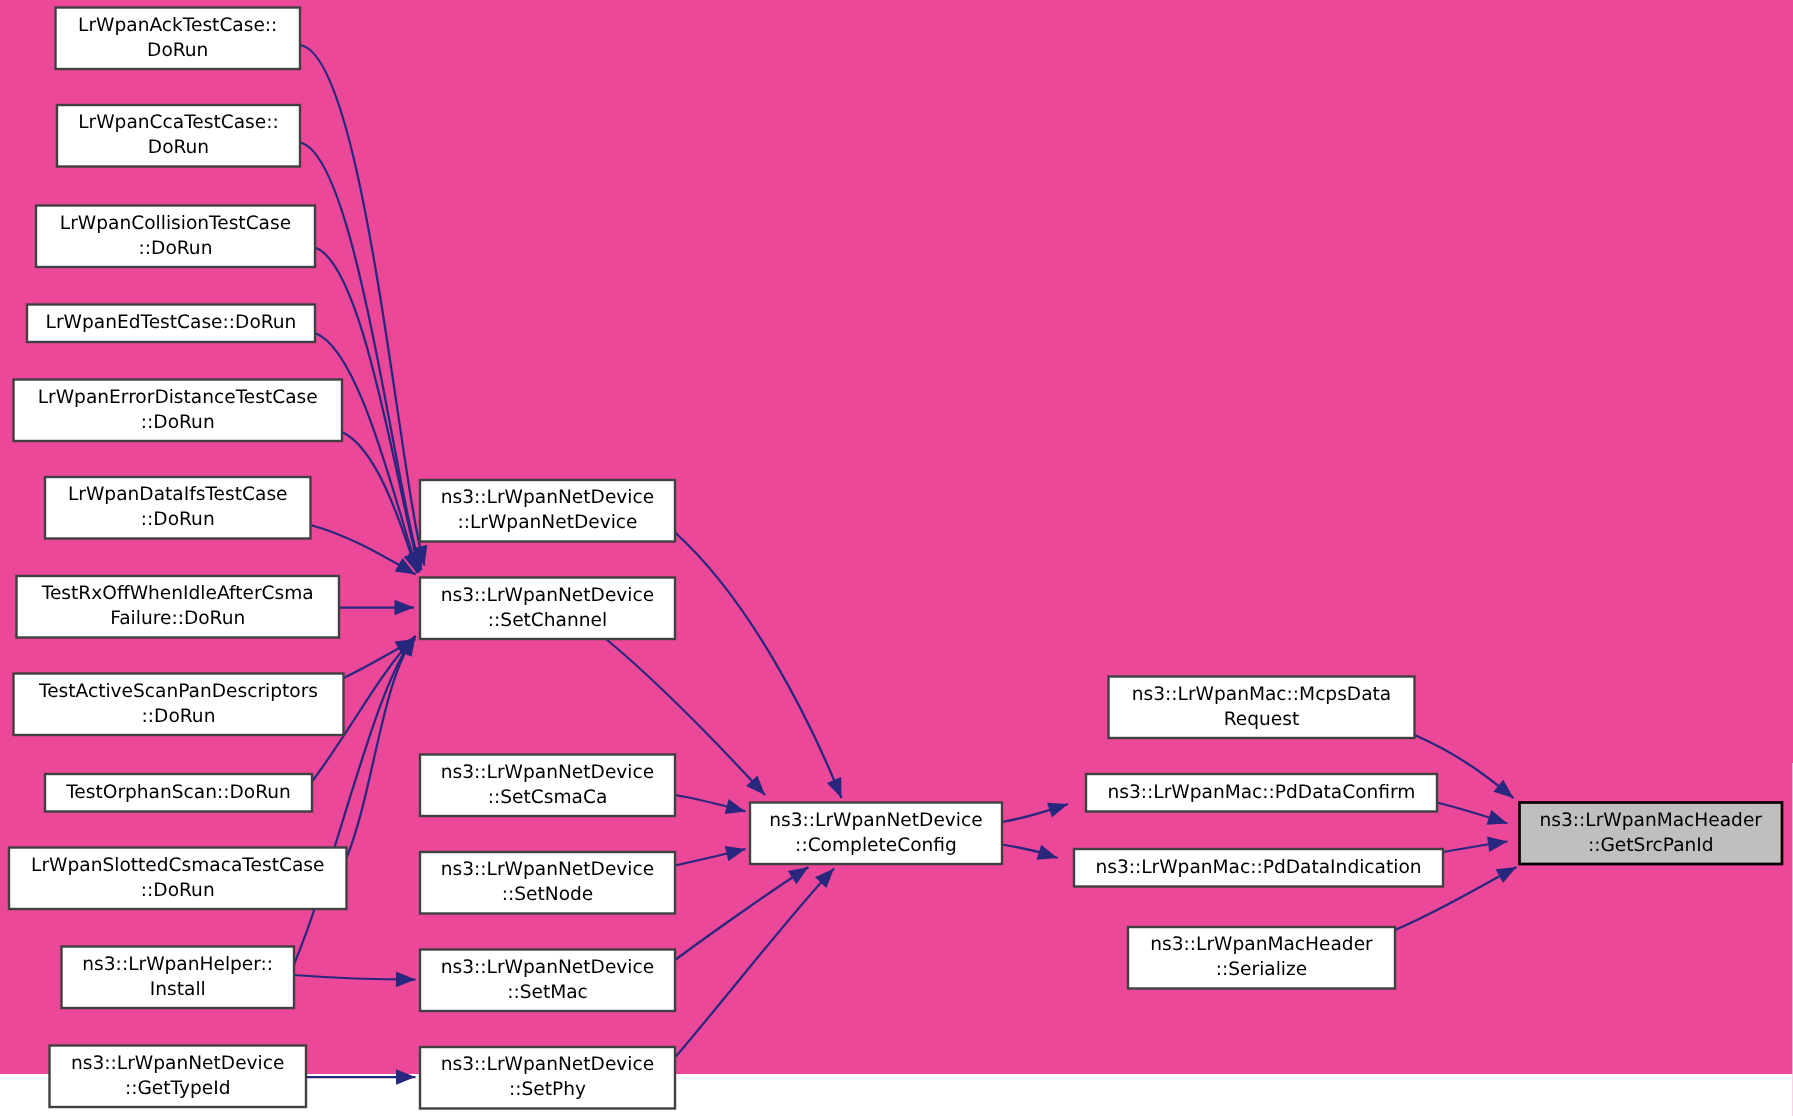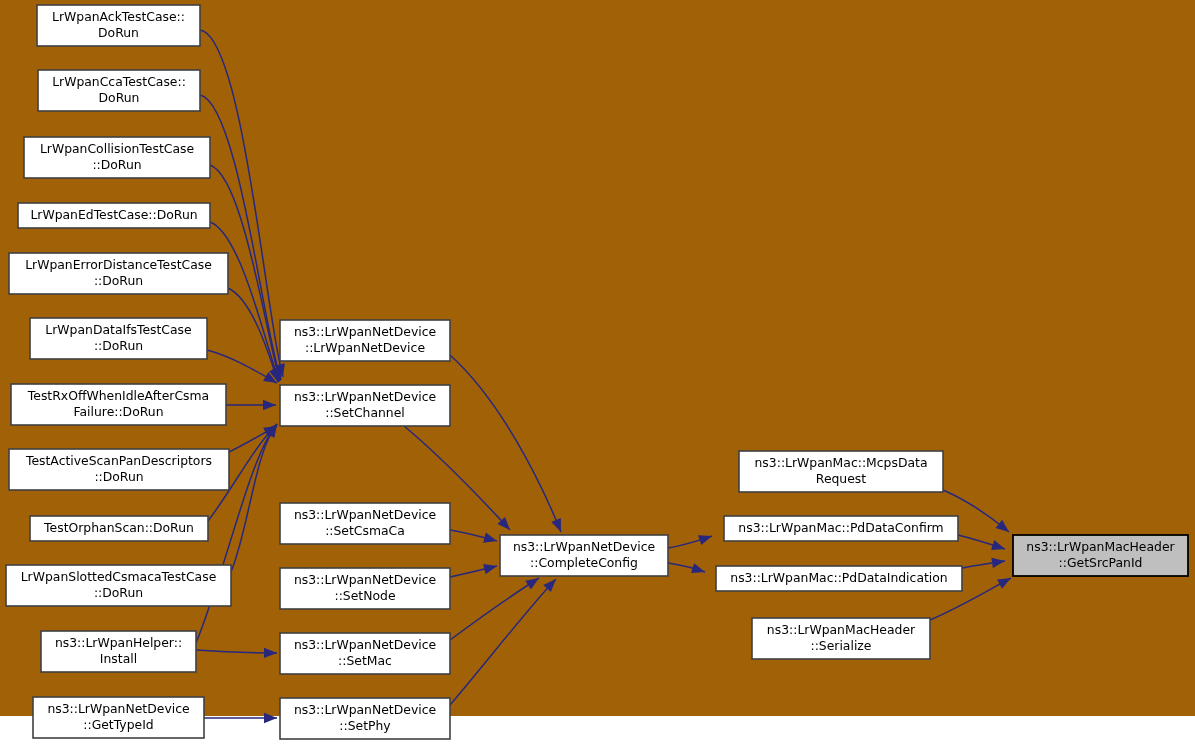--- a/index.html
+++ b/index.html
@@ -10,21 +10,21 @@
   body {
     width: 1195px;
     height: 744px;
     font-family: "DejaVu Sans", "Liberation Sans", sans-serif;
     overflow: hidden;
   }
   #graph-root {
     position: relative;
     width: 1195px;
     height: 716px;
-    background: #a16207;
+    background: #ec4899;
   }
   svg#callgraph {
     display: block;
     width: 1195px;
     height: 744px;
   }
   .node-box {
     fill: #ffffff;
     stroke: #404040;
     stroke-width: 1.6;

